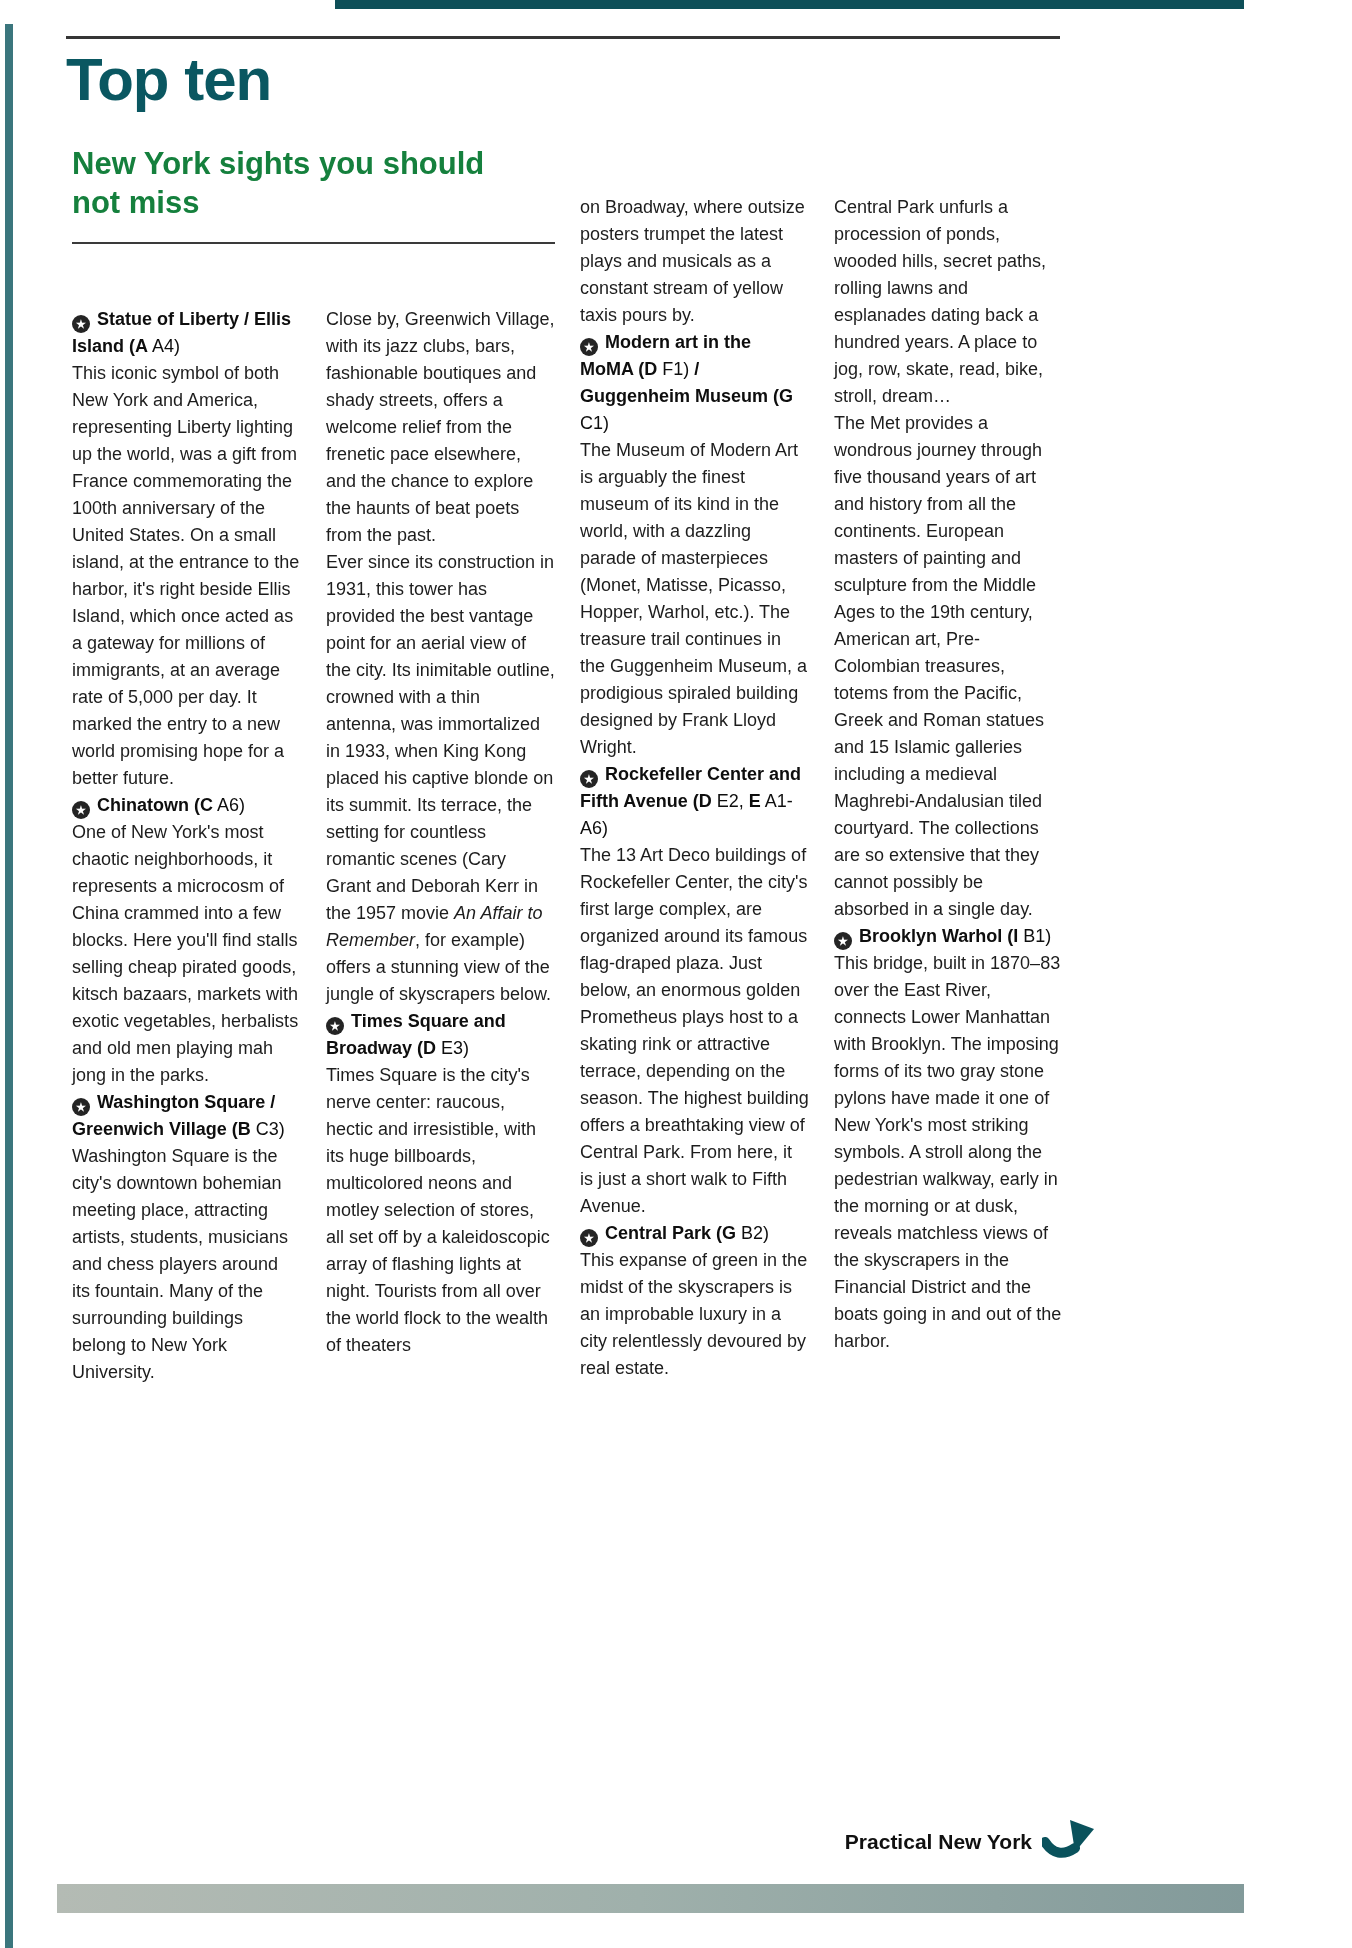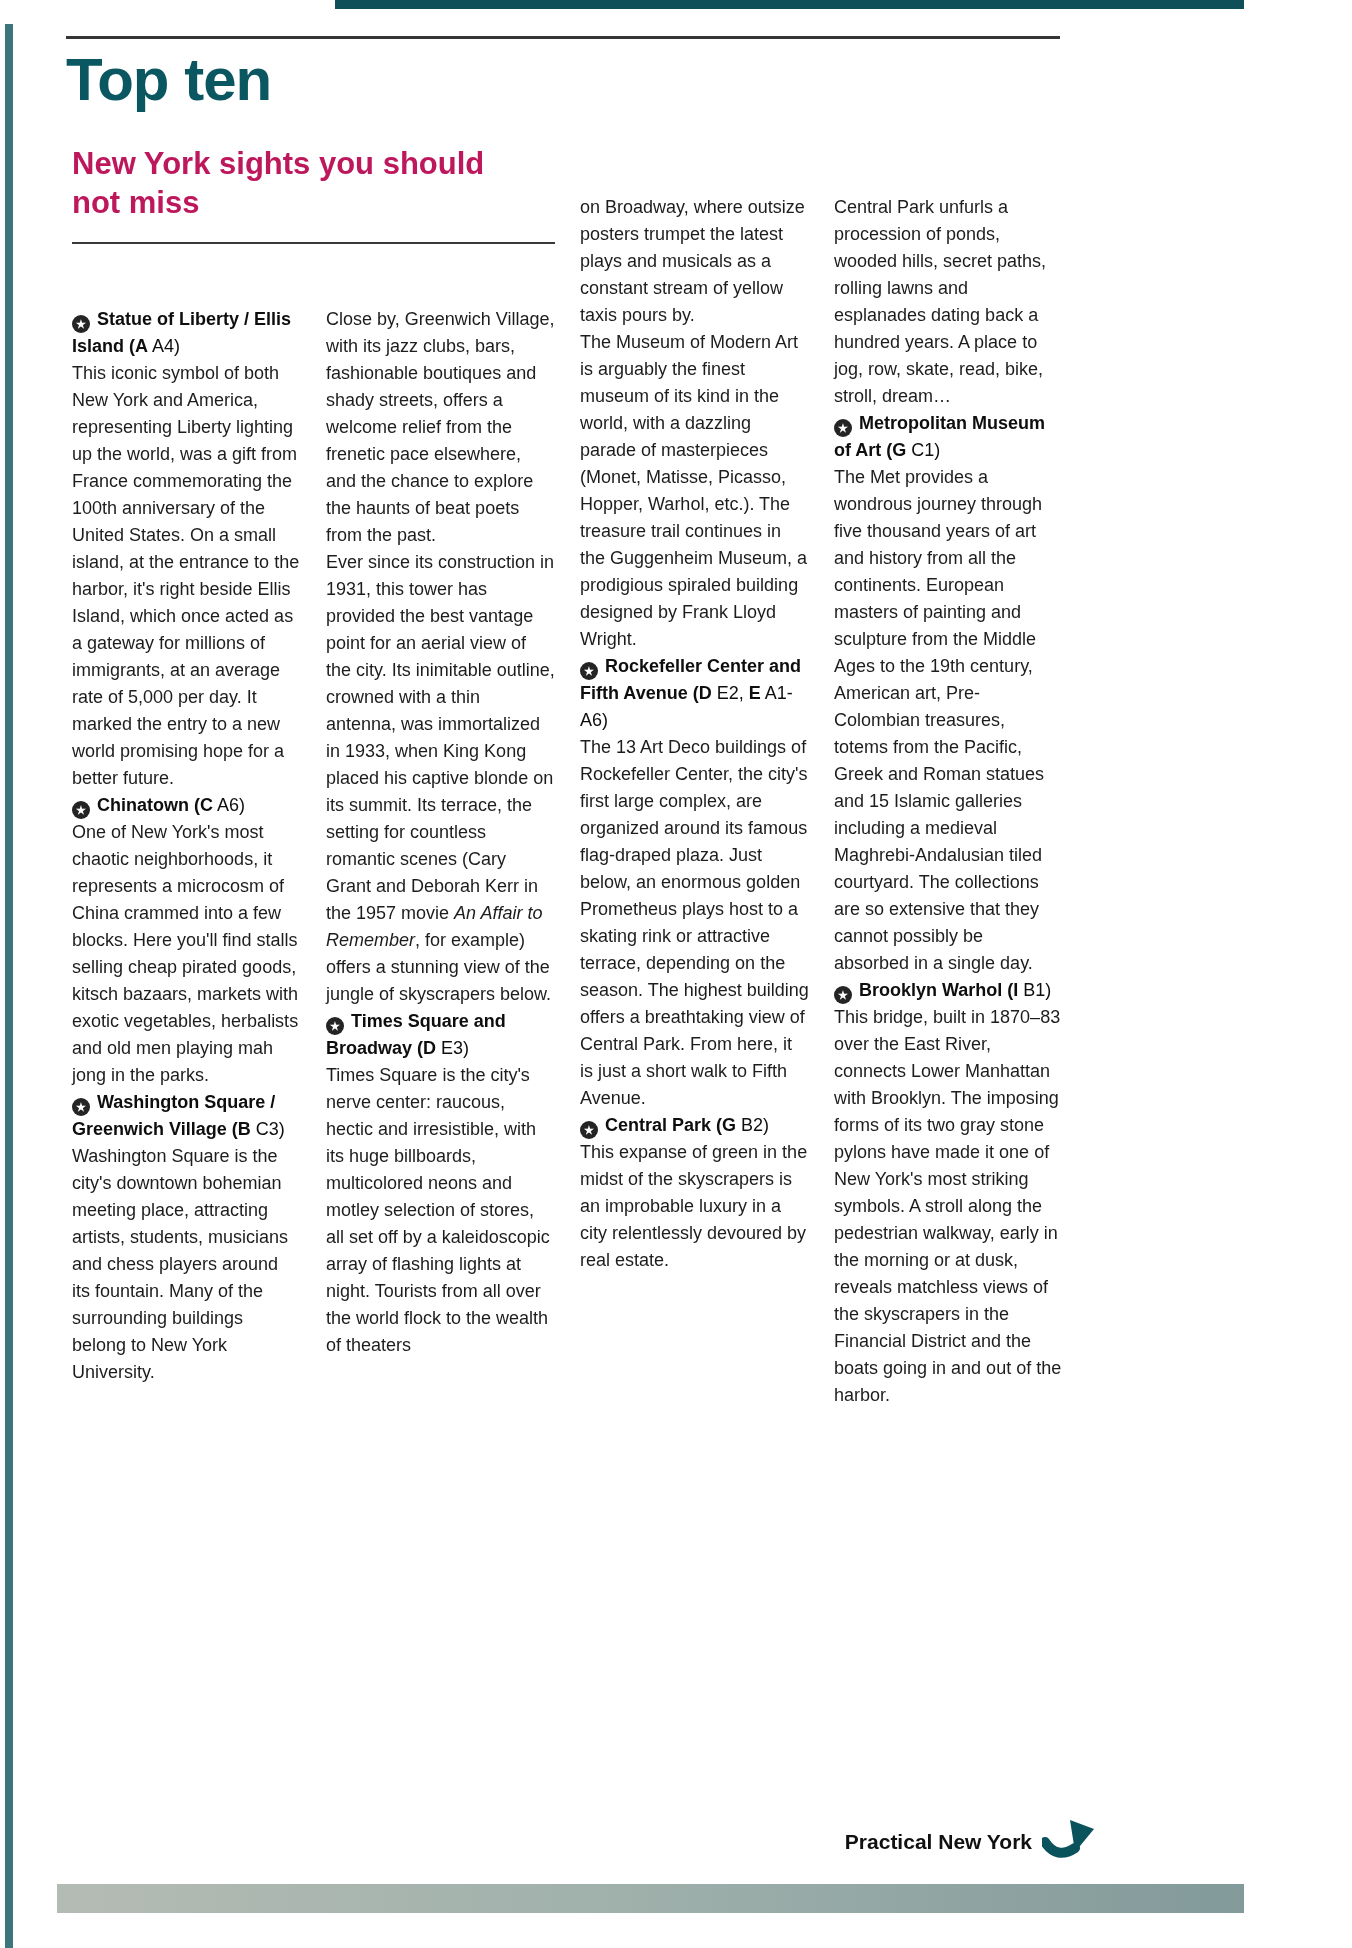--- a/index.html
+++ b/index.html
@@ -15,21 +15,21 @@
   .edge-top { position:absolute; left:335px; top:0; width:1017px; height:9px; background:#0e4f58; }
   .edge-left { position:absolute; left:5px; top:24px; width:8px; height:1924px; background:#3b767d; }
 
   
   .header { position:absolute; left:66px; top:36px; width:994px; border-top:3px solid #353535; padding-top:6px; }
   .title { font-size:60px; font-weight:bold; color:#0a5761; letter-spacing:-1px; }
 
   
   .columns { position:absolute; left:72px; top:146px; width:992px; display:flex; gap:25px; }
   .subtitle-block { position:absolute; left:0; top:-2px; width:483px; border-bottom:2px solid #3a3a3a; padding-bottom:20px; }
-  .subtitle { font-size:31px; line-height:39px; font-weight:bold; color:#be185d; white-space:pre-line; }
+  .subtitle { font-size:31px; line-height:39px; font-weight:bold; color:#15803d; white-space:pre-line; }
   .col { flex:0 0 229px; width:229px; font-size:18px; line-height:27px; color:#1d1d1d;margin-top:48px; }
   .col-1, .col-2 { padding-top:112px; }
   .entry-heading { font-size:18px; line-height:27px; color:#0e0e0e; font-weight:bold; }
   .seg-name { font-weight:bold; }
   .seg-refb { font-weight:bold; }
   .seg-ref  { font-weight:normal; }
   .body-text { margin:0; }
   .ital { font-style:italic; }
   .star-icon {
     display:inline-flex; align-items:center; justify-content:center;
@@ -75,29 +75,29 @@
         <p class="body-text"><span>Washington Square is the city's downtown bohemian meeting place, attracting artists, students, musicians and chess players around its fountain. Many of the surrounding buildings belong to New York University.</span></p>
       </div>
       <div class="col col-2">
         <p class="body-text"><span>Close by, Greenwich Village, with its jazz clubs, bars, fashionable boutiques and shady streets, offers a welcome relief from the frenetic pace elsewhere, and the chance to explore the haunts of beat poets from the past.</span></p>
         <p class="body-text"><span>Ever since its construction in 1931, this tower has provided the best vantage point for an aerial view of the city. Its inimitable outline, crowned with a thin antenna, was immortalized in 1933, when King Kong placed his captive blonde on its summit. Its terrace, the setting for countless romantic scenes (Cary Grant and Deborah Kerr in the 1957 movie </span><span class="ital">An Affair to Remember</span><span>, for example) offers a stunning view of the jungle of skyscrapers below.</span></p>
         <h3 class="entry-heading"><span class="star-icon">★</span><span class="seg-name">Times Square and Broadway </span><span class="seg-refb">(D</span><span class="seg-ref"> E3)</span></h3>
         <p class="body-text"><span>Times Square is the city's nerve center: raucous, hectic and irresistible, with its huge billboards, multicolored neons and motley selection of stores, all set off by a kaleidoscopic array of flashing lights at night. Tourists from all over the world flock to the wealth of theaters</span></p>
       </div>
       <div class="col col-3">
         <p class="body-text"><span>on Broadway, where outsize posters trumpet the latest plays and musicals as a constant stream of yellow taxis pours by.</span></p>
+        <h3 class="entry-heading"><span class="star-icon">★</span><span class="seg-name">Modern art in the MoMA </span><span class="seg-refb">(D</span><span class="seg-ref"> F1)</span><span class="seg-name"> / Guggenheim Museum </span><span class="seg-refb">(G</span><span class="seg-ref"> C1)</span></h3>
         <p class="body-text"><span>The Museum of Modern Art is arguably the finest museum of its kind in the world, with a dazzling parade of masterpieces (Monet, Matisse, Picasso, Hopper, Warhol, etc.). The treasure trail continues in the Guggenheim Museum, a prodigious spiraled building designed by Frank Lloyd Wright.</span></p>
         <h3 class="entry-heading"><span class="star-icon">★</span><span class="seg-name">Rockefeller Center and Fifth Avenue </span><span class="seg-refb">(D</span><span class="seg-ref"> E2, </span><span class="seg-refb">E</span><span class="seg-ref"> A1-A6)</span></h3>
         <p class="body-text"><span>The 13 Art Deco buildings of Rockefeller Center, the city's first large complex, are organized around its famous flag-draped plaza. Just below, an enormous golden Prometheus plays host to a skating rink or attractive terrace, depending on the season. The highest building offers a breathtaking view of Central Park. From here, it is just a short walk to Fifth Avenue.</span></p>
         <h3 class="entry-heading"><span class="star-icon">★</span><span class="seg-name">Central Park </span><span class="seg-refb">(G</span><span class="seg-ref"> B2)</span></h3>
         <p class="body-text"><span>This expanse of green in the midst of the skyscrapers is an improbable luxury in a city relentlessly devoured by real estate.</span></p>
       </div>
       <div class="col col-4">
         <p class="body-text"><span>Central Park unfurls a procession of ponds, wooded hills, secret paths, rolling lawns and esplanades dating back a hundred years. A place to jog, row, skate, read, bike, stroll, dream…</span></p>
-        <h3 class="entry-heading"><span class="star-icon">★</span><span class="seg-name">Metropolitan Museum of Art </span><span class="seg-refb">(G</span><span class="seg-ref"> C1)</span></h3>
         <p class="body-text"><span>The Met provides a wondrous journey through five thousand years of art and history from all the continents. European masters of painting and sculpture from the Middle Ages to the 19th century, American art, Pre-Colombian treasures, totems from the Pacific, Greek and Roman statues and 15 Islamic galleries including a medieval Maghrebi-Andalusian tiled courtyard. The collections are so extensive that they cannot possibly be absorbed in a single day.</span></p>
         <h3 class="entry-heading"><span class="star-icon">★</span><span class="seg-name">Brooklyn Warhol </span><span class="seg-refb">(I</span><span class="seg-ref"> B1)</span></h3>
         <p class="body-text"><span>This bridge, built in 1870–83 over the East River, connects Lower Manhattan with Brooklyn. The imposing forms of its two gray stone pylons have made it one of New York's most striking symbols. A stroll along the pedestrian walkway, early in the morning or at dusk, reveals matchless views of the skyscrapers in the Financial District and the boats going in and out of the harbor.</span></p>
       </div>
     </div>
 
   <div class="footer">
     <span class="footer-label">Practical New York</span>
     <span class="footer-arrow">
       <svg width="52" height="44" viewBox="0 0 52 44" aria-hidden="true">

